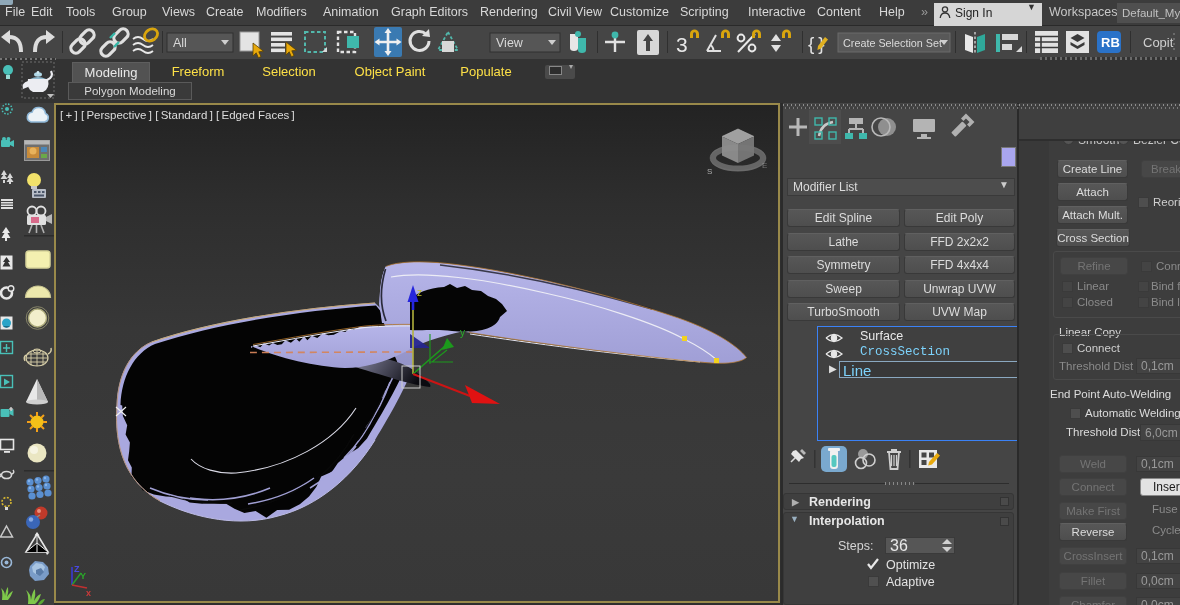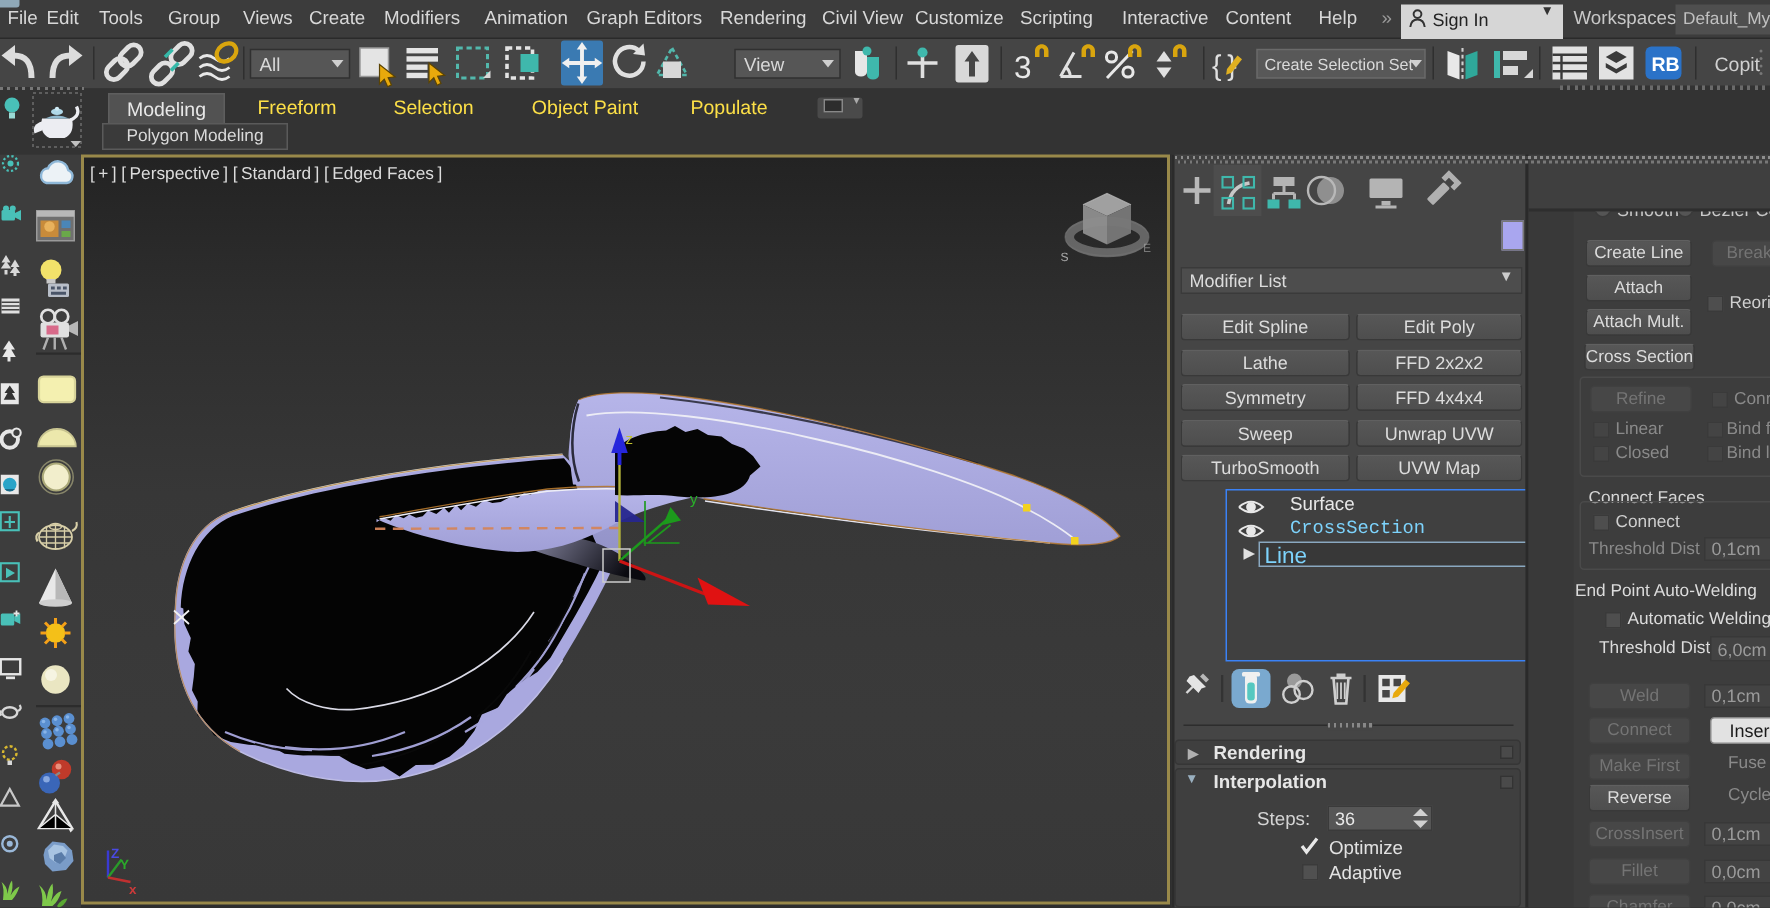--- a/index.html
+++ b/index.html
@@ -695,21 +695,21 @@
     <span style="position:absolute;left:8px;top:0px;font-size:9px;color:#b0b0b0;">▶</span>
     <span style="position:absolute;left:25px;">Rendering</span>
     <span style="position:absolute;right:4px;top:3px;width:9px;height:9px;background:#4a4a4a;border:1px solid #333;"></span>
   </div>
 
   <div class="roll" style="top:409px;height:93px;">
     <span style="position:absolute;left:6px;top:1px;font-size:9px;color:#9ab0c0;">▼</span>
     <span style="position:absolute;left:25px;top:1px;">Interpolation</span>
     <span style="position:absolute;right:4px;top:4px;width:9px;height:9px;background:#4a4a4a;border:1px solid #333;"></span>
     <div style="position:absolute;left:54px;top:26px;font-weight:normal;color:#d4d4d4;font-size:12.5px;">Steps:</div>
-    <div style="position:absolute;left:101px;top:24px;width:70px;height:17px;background:#565656;border:1px solid #3a3a3a;font-weight:normal;color:#e8e8e8;font-size:12px;padding-left:4px;line-height:16px;">36</div>
+    <div style="position:absolute;left:101px;top:24px;width:70px;height:17px;background:#565656;border:1px solid #3a3a3a;font-weight:normal;color:#e8e8e8;font-size:16px;padding-left:4px;line-height:16px;">36</div>
     <svg style="position:absolute;left:157px;top:26px" width="12" height="14">
           <path d="M6 0 L11 5 L1 5 Z" fill="#d0d0d0"></path>
           <path d="M6 13 L11 8 L1 8 Z" fill="#d0d0d0"></path>
         </svg>
     <svg style="position:absolute;left:82px;top:45px" width="14" height="13">
           <path d="M2 6 L5 10 L12 1" stroke="#e8e8e8" stroke-width="2.2" fill="none"></path>
         </svg>
     <div style="position:absolute;left:102px;top:45px;font-weight:normal;color:#e2e2e2;font-size:12.5px;">Optimize</div>
     <div style="position:absolute;left:84px;top:63px;width:11px;height:11px;background:#505050;border:1px solid #3a3a3a;"></div>
     <div style="position:absolute;left:102px;top:62px;font-weight:normal;color:#e2e2e2;font-size:12.5px;">Adaptive</div>
@@ -741,21 +741,21 @@
   <span class="dlbl" style="left:137px;top:157px;">Conne</span>
   <div class="cb" style="left:43px;top:178px;background:#444;"></div>
   <span class="dlbl" style="left:58px;top:177px;">Linear</span>
   <div class="cb" style="left:119px;top:178px;background:#444;"></div>
   <span class="dlbl" style="left:132px;top:177px;">Bind fi</span>
   <div class="cb" style="left:43px;top:194px;background:#444;"></div>
   <span class="dlbl" style="left:58px;top:193px;">Closed</span>
   <div class="cb" style="left:119px;top:194px;background:#444;"></div>
   <span class="dlbl" style="left:132px;top:193px;">Bind la</span>
 
-  <span class="lbl" style="left:40px;top:223px;color:#d6d6d6;">Connect Faces</span>
+  <span class="lbl" style="left:40px;top:223px;color:#d6d6d6;">Linear Copy</span>
   <div class="abs" style="left:34px;top:231px;width:140px;height:46px;border:1px solid #4a4a4a;border-radius:3px;"></div>
   <div class="cb" style="left:43px;top:240px;"></div>
   <span class="lbl" style="left:58px;top:239px;">Connect</span>
   <span class="dlbl" style="left:40px;top:257px;">Threshold Dist</span>
   <div class="vfield" style="left:117px;top:255px;width:50px;height:16px;line-height:15px;">0,1cm</div>
 
   <span class="lbl" style="left:31px;top:285px;color:#dcdcdc;">End Point Auto-Welding</span>
   <div class="cb" style="left:51px;top:305px;"></div>
   <span class="lbl" style="left:66px;top:304px;color:#dcdcdc;">Automatic Welding</span>
   <span class="lbl" style="left:47px;top:323px;color:#dcdcdc;">Threshold Dist</span>

